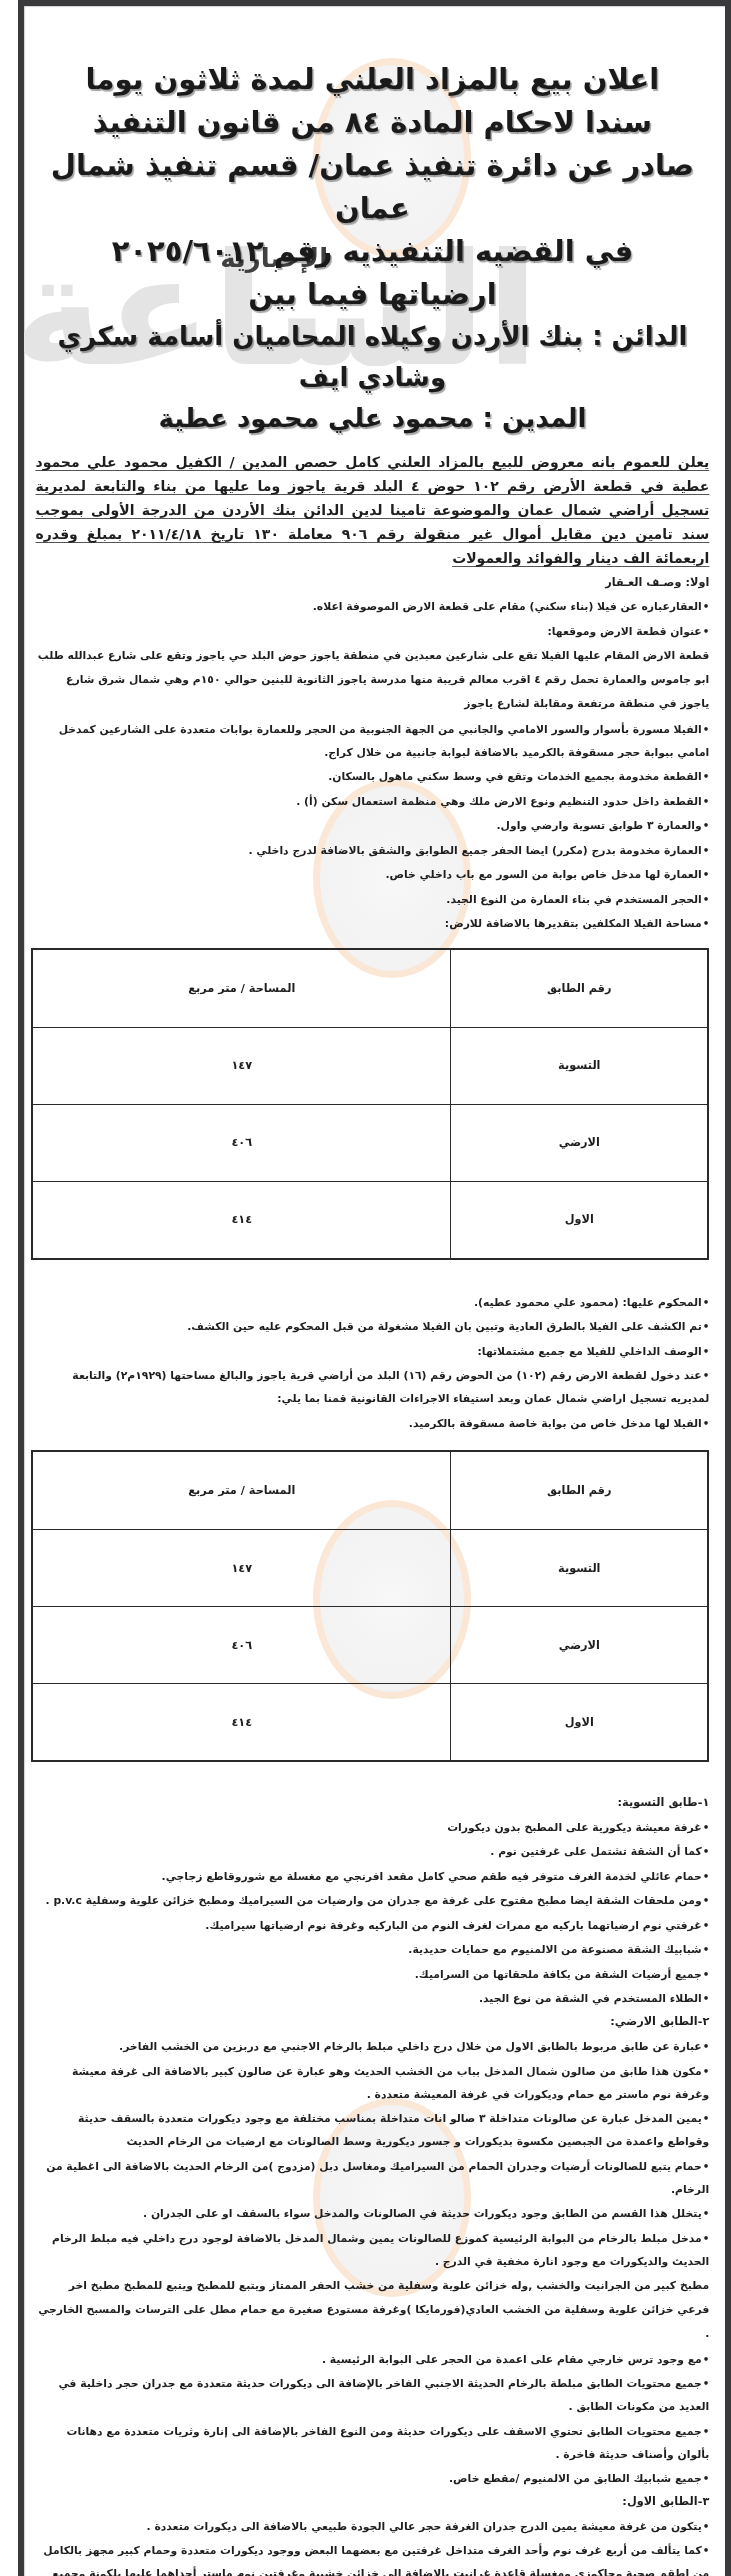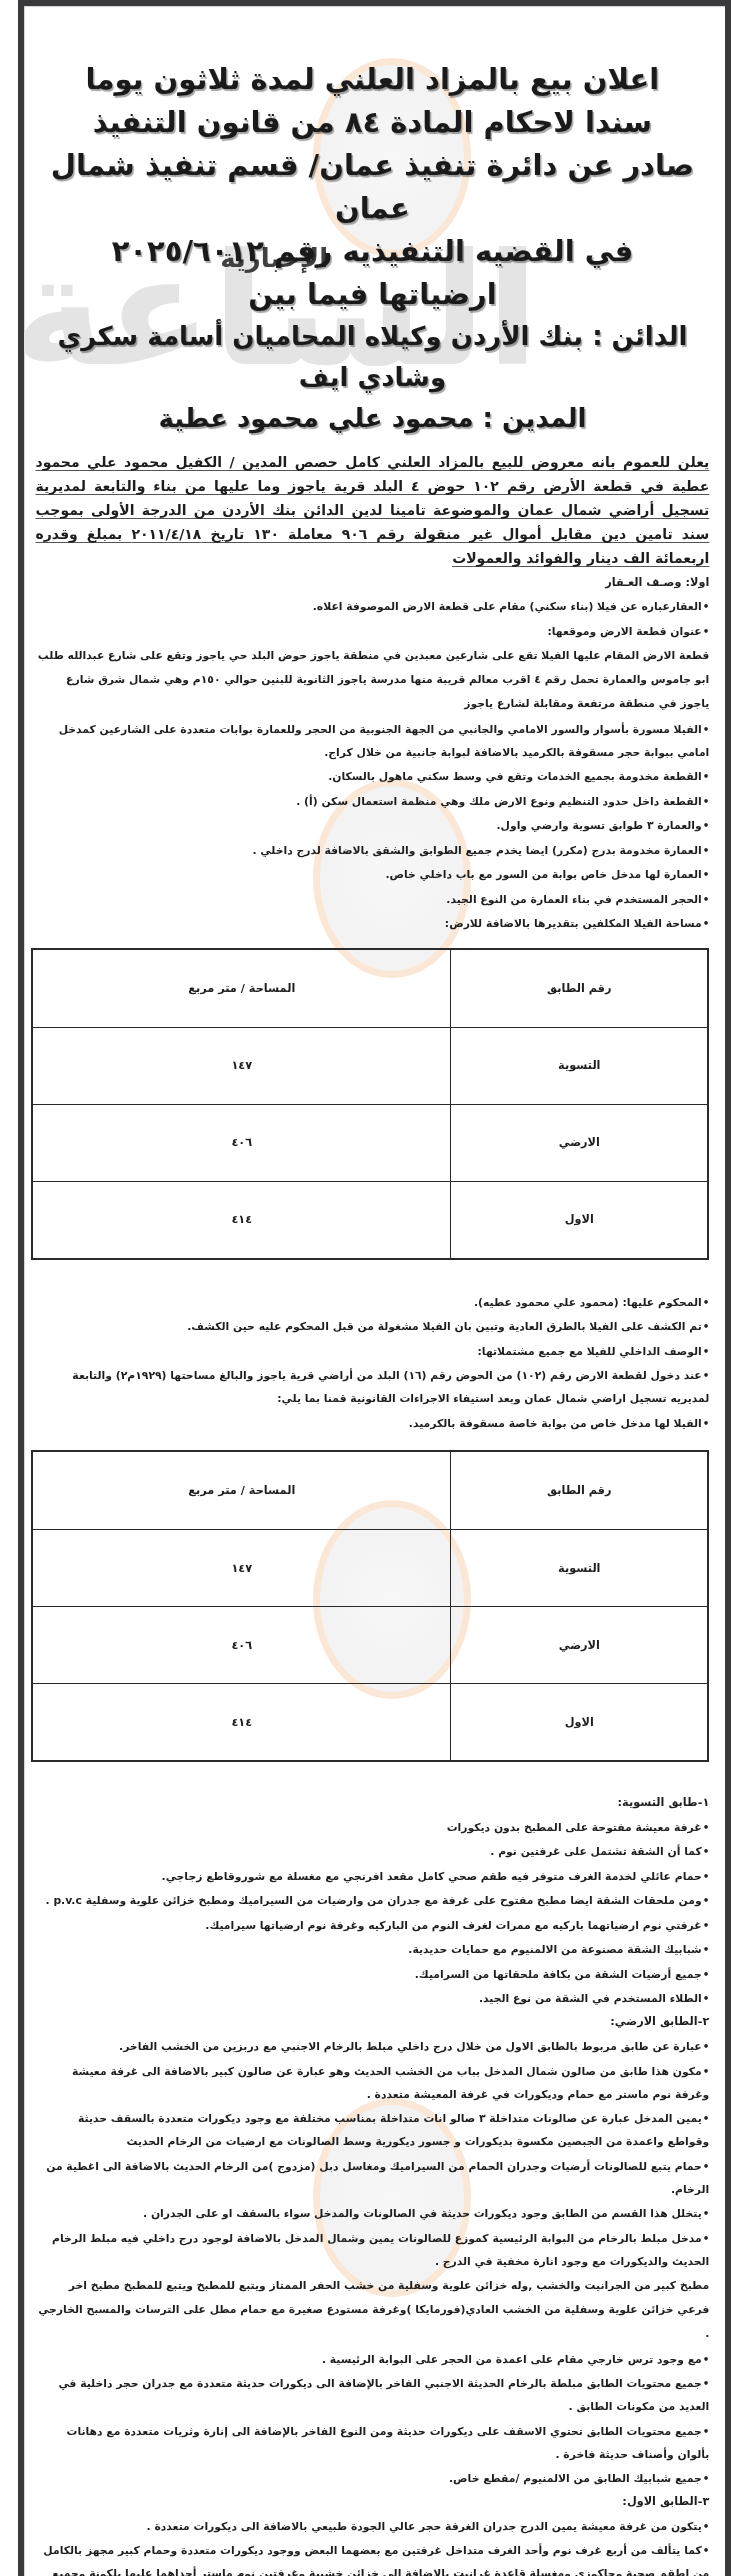--- a/index.html
+++ b/index.html
@@ -61,21 +61,21 @@
       <p class="intro">يعلن للعموم بانه معروض للبيع بالمزاد العلني كامل حصص المدين / الكفيل محمود علي محمود عطية في قطعة الأرض رقم ١٠٢ حوض ٤ البلد قرية ياجوز وما عليها من بناء والتابعة لمديرية تسجيل أراضي شمال عمان والموضوعة تامينا لدين الدائن بنك الأردن من الدرجة الأولى بموجب سند تامين دين مقابل أموال غير منقولة رقم ٩٠٦ معاملة ١٣٠ تاريخ ٢٠١١/٤/١٨ بمبلغ وقدره اربعمائة الف دينار والفوائد والعمولات</p>
 
       <div class="section-head">اولا: وصـف العـقار</div>
       <div class="bullet">العقارعباره عن فيلا (بناء سكني) مقام على قطعة الارض الموصوفة اعلاه.</div>
       <div class="bullet">عنوان قطعة الارض وموقعها:</div>
       <div class="para">قطعة الارض المقام عليها الفيلا تقع على شارعين معبدين في منطقة ياجوز حوض البلد حي ياجوز وتقع على شارع عبدالله طلب ابو جاموس والعمارة تحمل رقم ٤ اقرب معالم قريبة منها مدرسة ياجوز الثانوية للبنين حوالي ١٥٠م وهي شمال شرق شارع ياجوز في منطقة مرتفعة ومقابلة لشارع ياجوز</div>
       <div class="bullet">الفيلا مسورة بأسوار والسور الامامي والجانبي من الجهة الجنوبية من الحجر وللعمارة بوابات متعددة على الشارعين كمدخل امامي ببوابة حجر مسقوفة بالكرميد بالاضافة لبوابة جانبية من خلال كراج.</div>
       <div class="bullet">القطعة مخدومة بجميع الخدمات وتقع في وسط سكني ماهول بالسكان.</div>
       <div class="bullet">القطعة داخل حدود التنظيم ونوع الارض ملك وهي منظمة استعمال سكن (أ) .</div>
       <div class="bullet">والعمارة ٣ طوابق تسوية وارضي واول.</div>
-      <div class="bullet">العمارة مخدومة بدرج (مكرر) ايضا يخدم جميع الطوابق والشقق بالاضافة لدرج داخلي .</div>
+      <div class="bullet">العمارة مخدومة بدرج (مكرر) ايضا الحفر جميع الطوابق والشقق بالاضافة لدرج داخلي .</div>
       <div class="bullet">العمارة لها مدخل خاص بوابة من السور مع باب داخلي خاص.</div>
       <div class="bullet">الحجر المستخدم في بناء العمارة من النوع الجيد.</div>
       <div class="bullet">مساحة الفيلا المكلفين بتقديرها بالاضافة للارض:</div>
 
       <table class="area">
         <tbody>
             <tr>
           <th>رقم الطابق</th>
           <th>المساحة / متر مربع</th>
         </tr>
@@ -115,21 +115,21 @@
           <td>٤٠٦</td>
         </tr>
         <tr>
           <td>الاول</td>
           <td>٤١٤</td>
         </tr>
       </tbody>
         </table>
 
       <div class="section-head">١-طابق التسوية:</div>
-      <div class="bullet">غرفة معيشة مفتوحة على المطبخ بدون ديكورات</div>
+      <div class="bullet">غرفة معيشة ديكورية على المطبخ بدون ديكورات</div>
       <div class="bullet">كما أن الشقة تشتمل على غرفتين نوم .</div>
       <div class="bullet">حمام عائلي لخدمة الغرف متوفر فيه طقم صحي كامل مقعد افرنجي مع مغسلة مع شوروقاطع زجاجي.</div>
       <div class="bullet">ومن ملحقات الشقة ايضا مطبخ مفتوح على غرفة مع جدران من وارضيات من السيراميك ومطبخ خزائن علوية وسفلية p.v.c .</div>
       <div class="bullet">غرفتي نوم ارضياتهما باركيه مع ممرات لغرف النوم من الباركيه وغرفة نوم ارضياتها سيراميك.</div>
       <div class="bullet">شبابيك الشقة مصنوعة من الالمنيوم مع حمايات حديدية.</div>
       <div class="bullet">جميع أرضيات الشقة من بكافة ملحقاتها من السراميك.</div>
       <div class="bullet">الطلاء المستخدم في الشقة من نوع الجيد.</div>
 
       <div class="section-head">٢-الطابق الارضي:</div>
       <div class="bullet">عبارة عن طابق مربوط بالطابق الاول من خلال درج داخلي مبلط بالرخام الاجنبي مع دربزين من الخشب الفاخر.</div>

